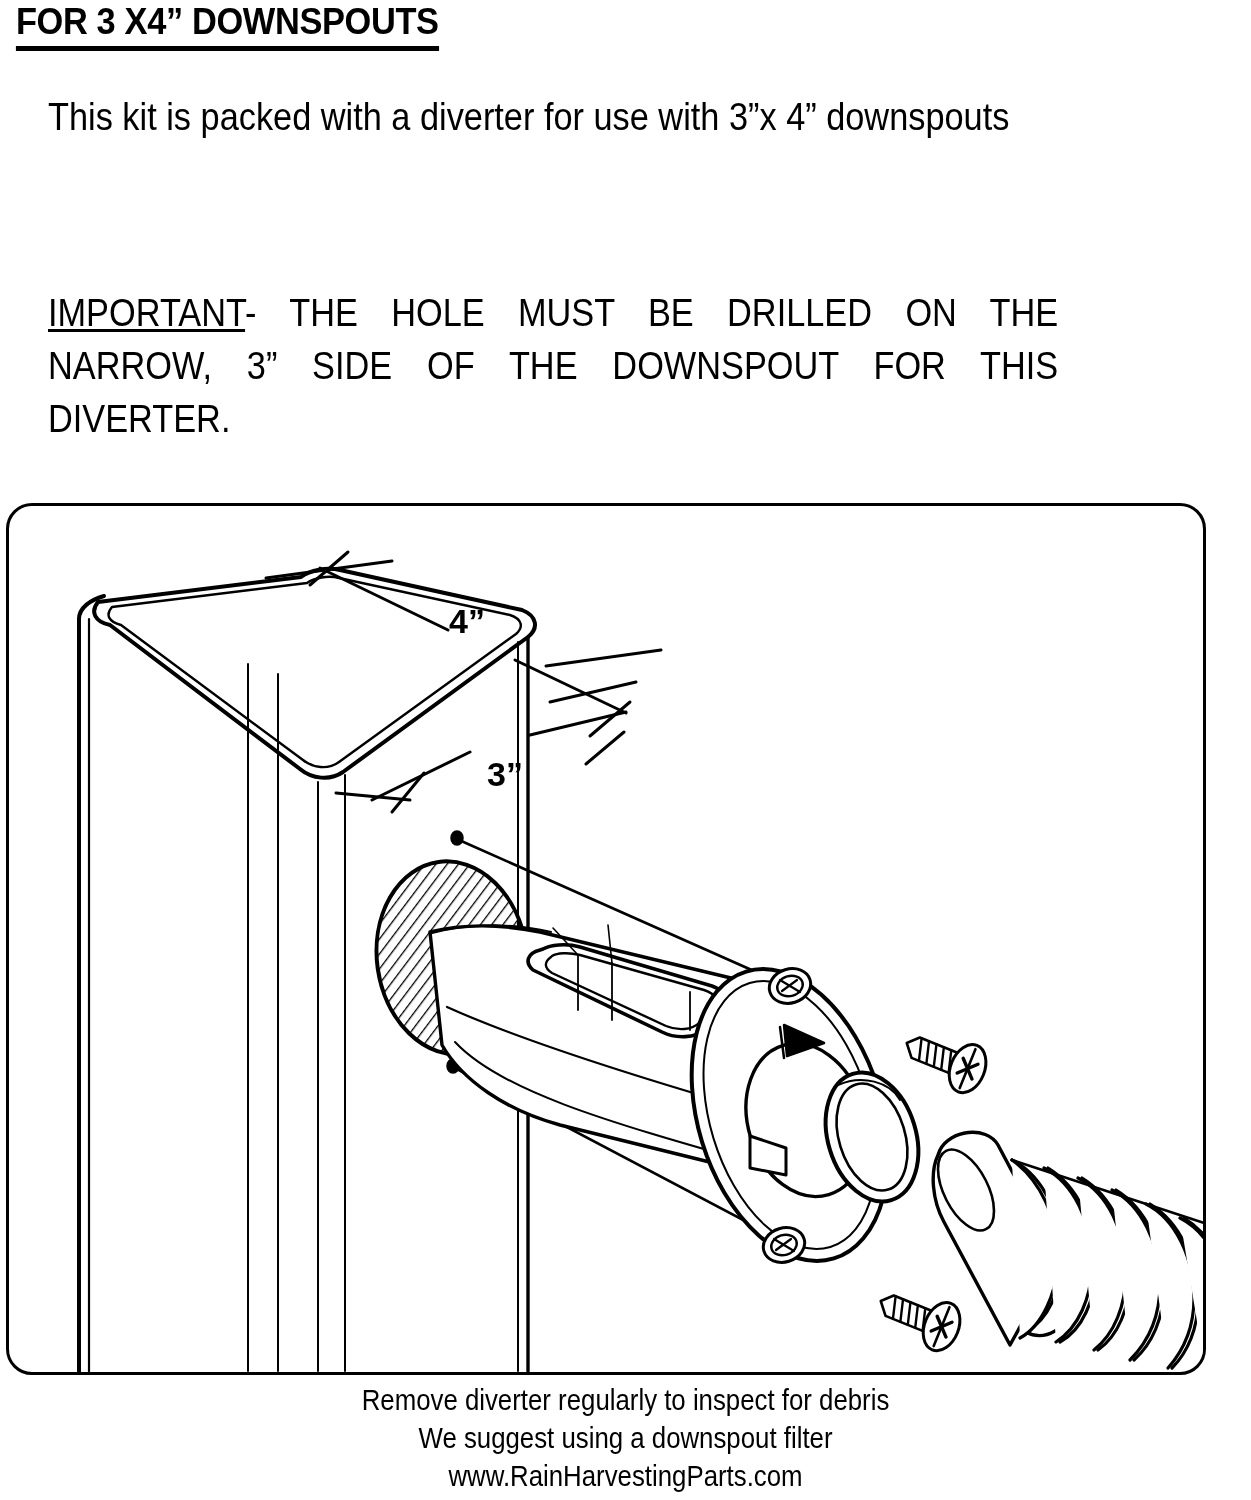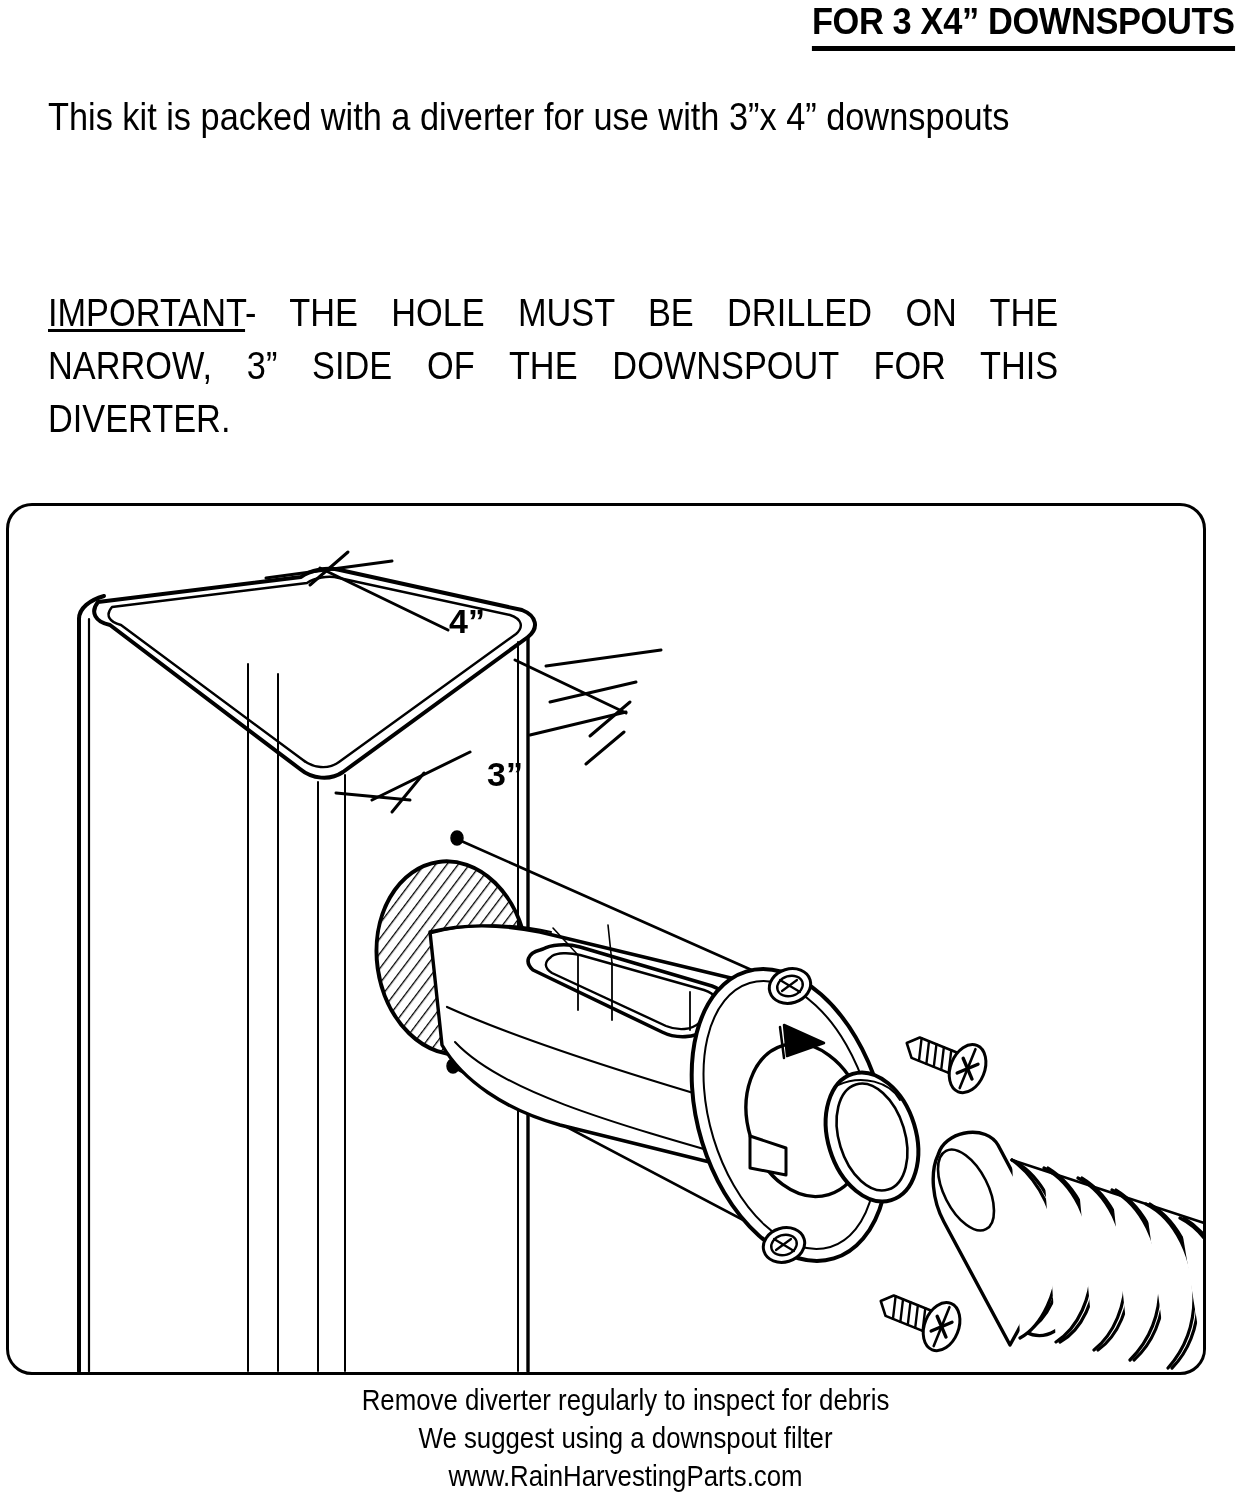--- a/index.html
+++ b/index.html
@@ -21,21 +21,21 @@
     width: 1251px;
     height: 1500px;
   }
 
   
   .title-wrap {
     position: absolute;
     top: 0px;
     left: 0;
     width: 1251px;
-    text-align: right;
+    text-align: left;
   }
   .title {
     display: inline-block;
     font-size: 37px;
     font-weight: bold;
     letter-spacing: -0.4px;
     line-height: 44px;
     border-bottom: 5px solid #000;
     padding-bottom: 2px;
     font-family: "Liberation Sans", sans-serif;

